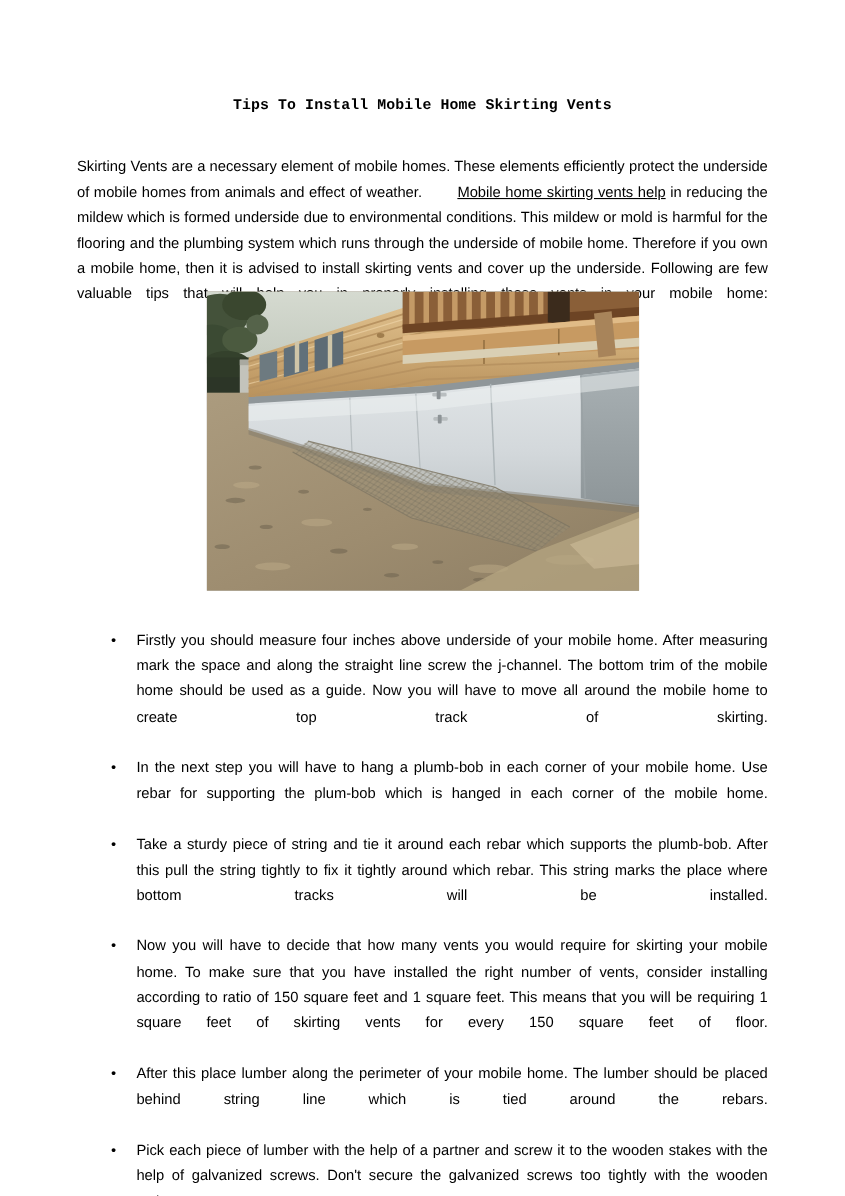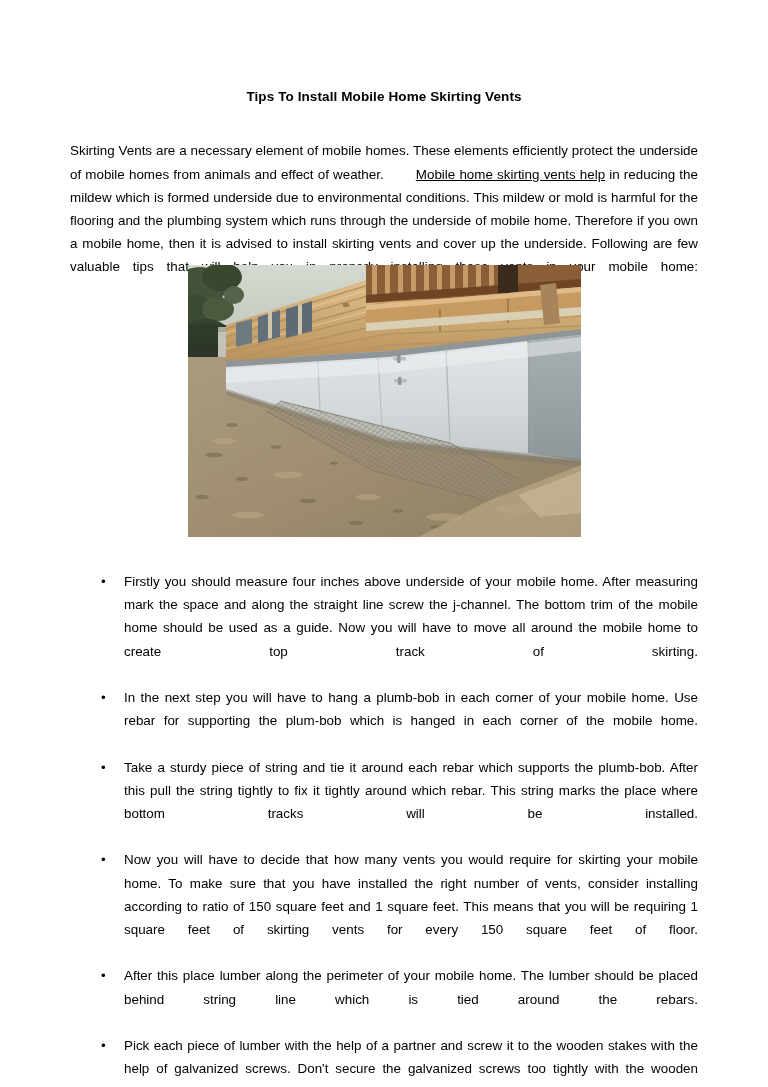--- a/index.html
+++ b/index.html
@@ -25,20 +25,21 @@
   .doc-title {
     position: absolute;
     left: 70px;
     top: 88px;
     width: 628px;
     text-align: center;
     font-size: 13.5px;
     font-weight: bold;
     letter-spacing: 0.1px;
     line-height: 18px;
+    font-family: Liberation Mono, monospace;
   }
   .intro {
     position: absolute;
     left: 70px;
     top: 126px;
     width: 628px;
     font-size: 13.4px;
     line-height: 23.2px;
     text-align: justify;
     text-justify: inter-word;

